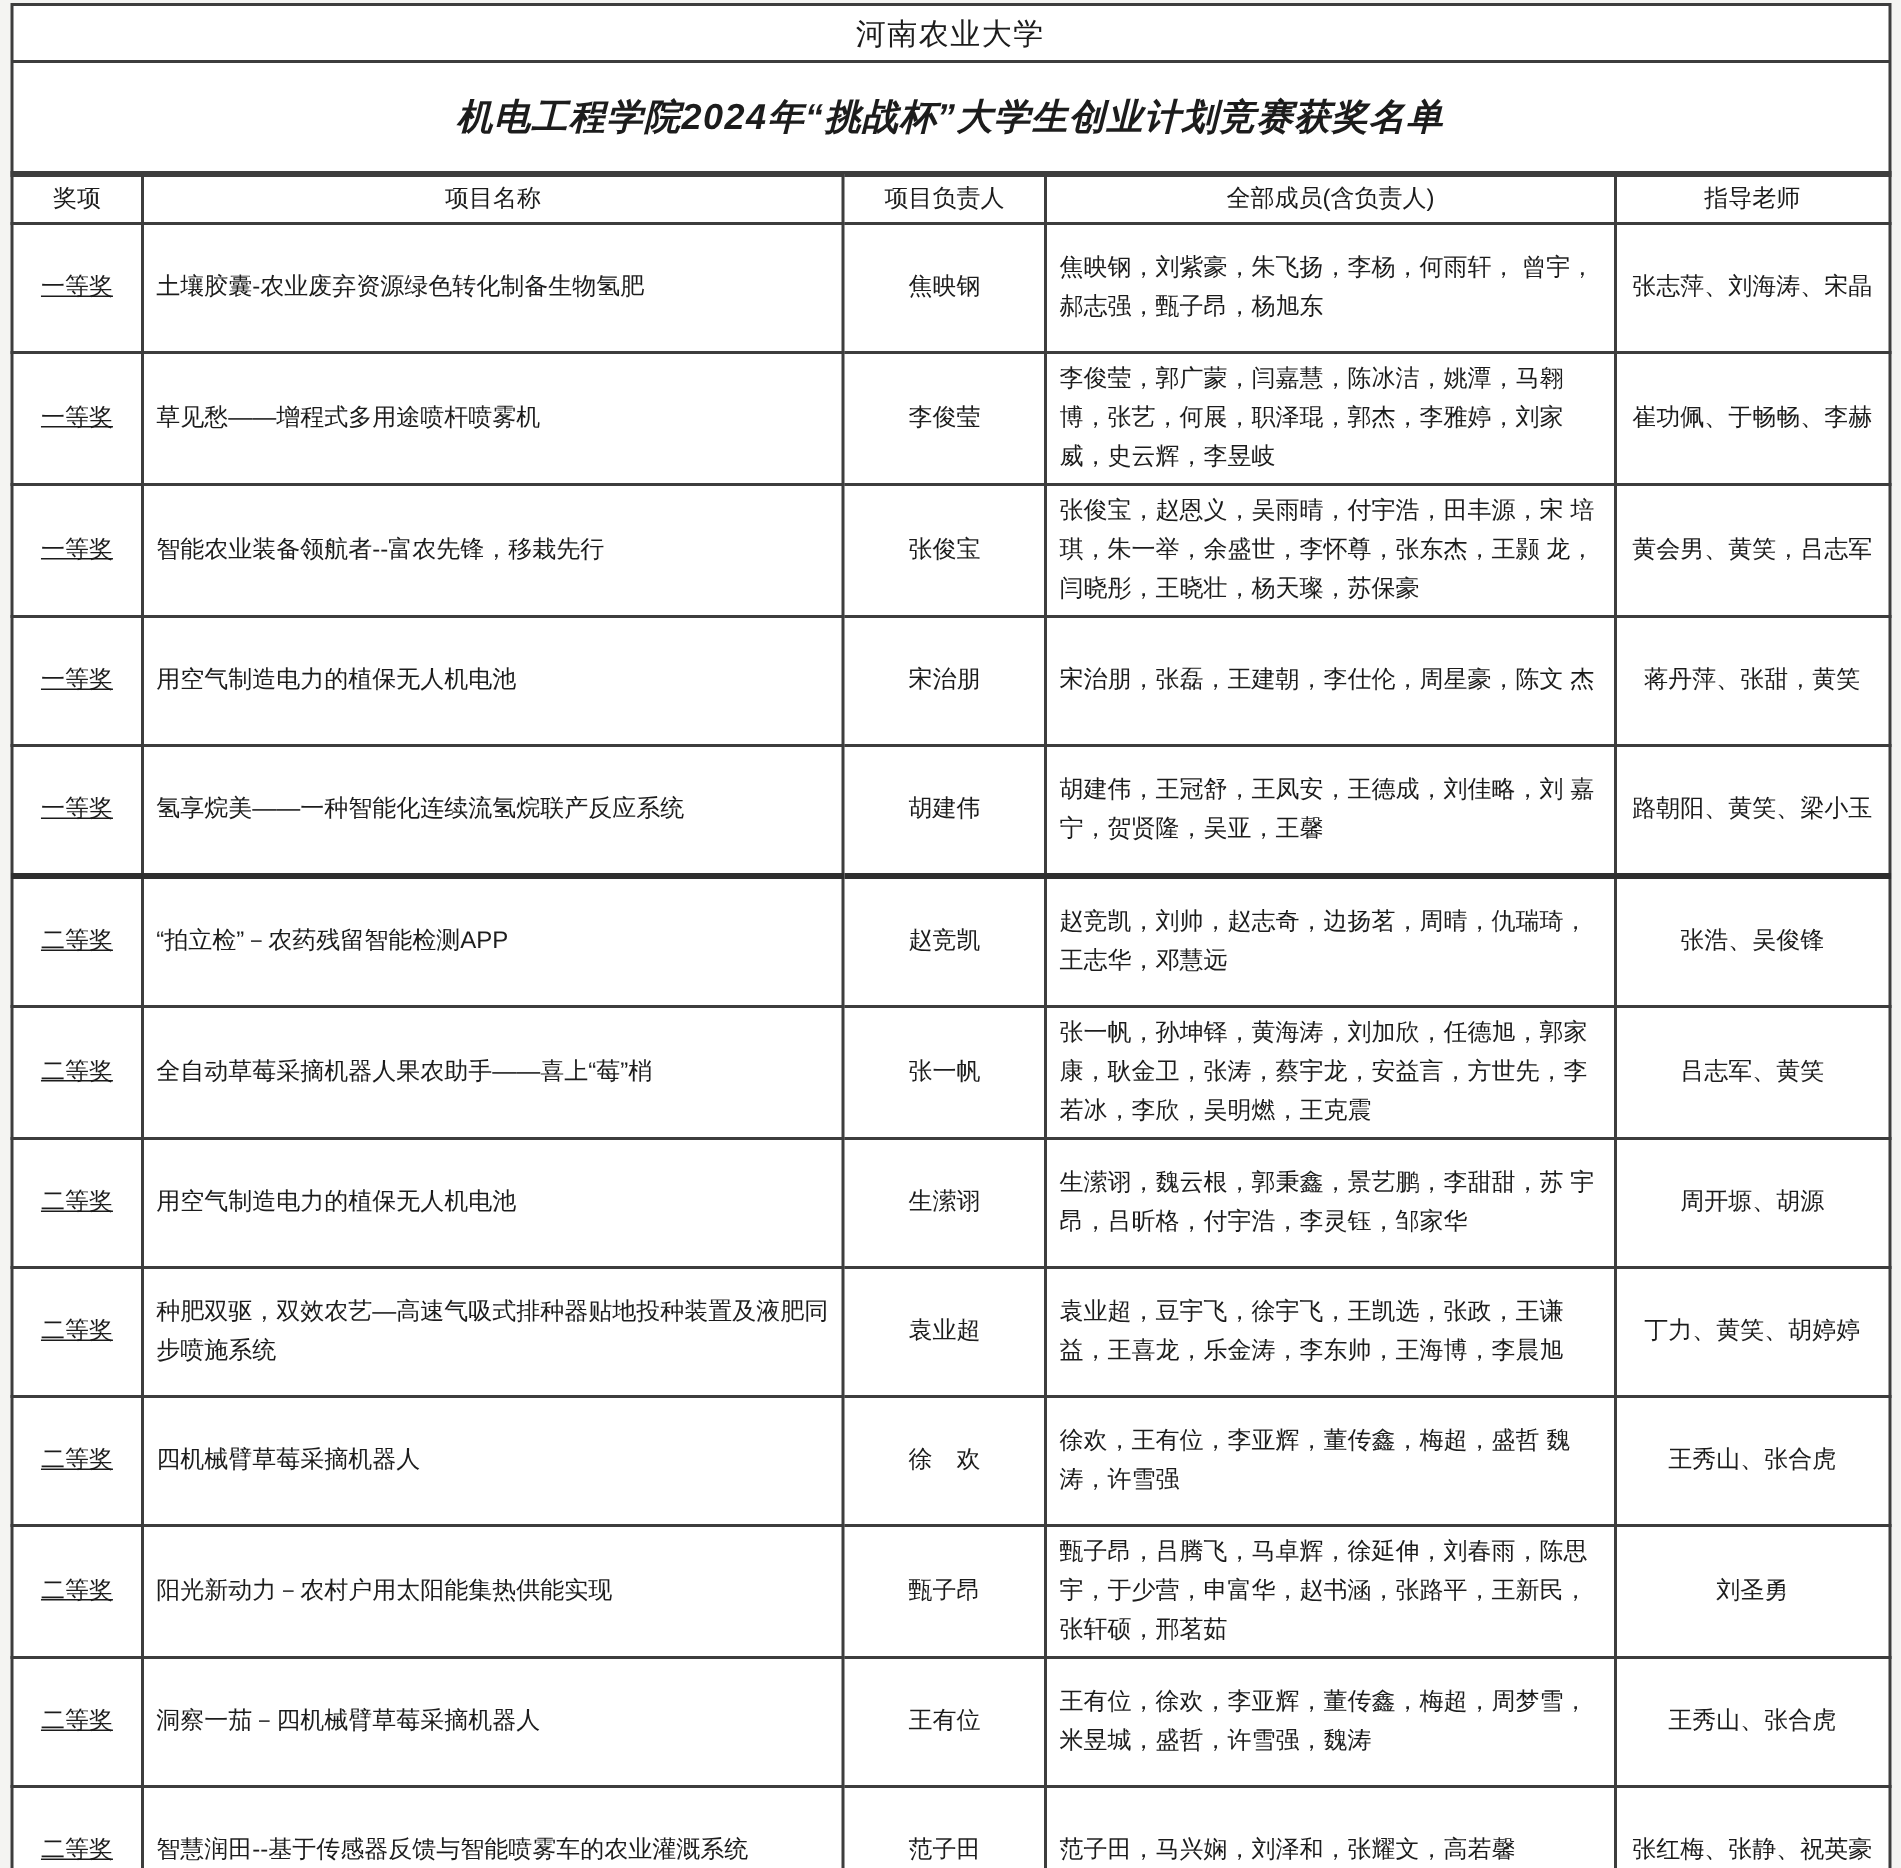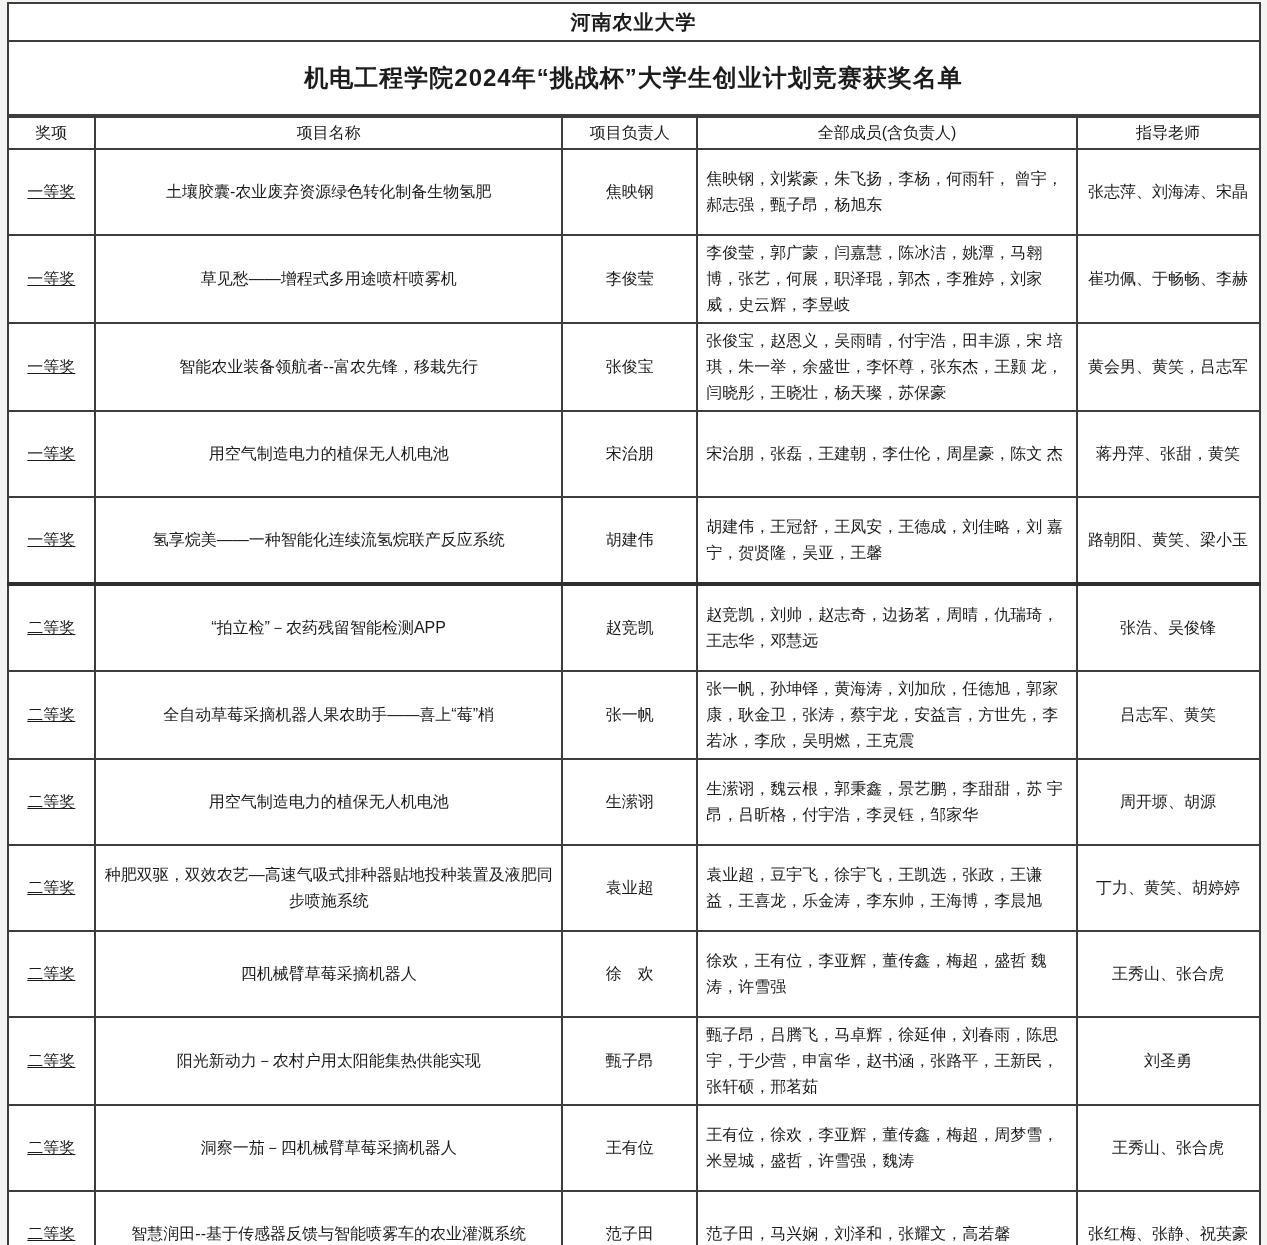--- a/index.html
+++ b/index.html
@@ -14,33 +14,34 @@
     margin: 2px auto 0 auto;
     background: #ffffff;
   }
   .title-box {
     border: 2px solid #3d3d3d;
     height: 36px;
     display: flex;
     align-items: center;
     justify-content: center;
     font-size: 20px;
-    font-weight: bold;
+    font-weight: normal;
     letter-spacing: 1px;
   }
   .subtitle-box {
     border: 2px solid #3d3d3d;
     border-top: none;
     height: 72px;
     display: flex;
     align-items: center;
     justify-content: center;
     font-size: 24px;
     font-weight: bold;
     letter-spacing: 1px;
+    font-style: italic;
   }
   table.award-table {
     width: 100%;
     border-collapse: collapse;
     table-layout: fixed;
     background: #ffffff;
   }
   table.award-table th,
   table.award-table td {
     border: 2px solid #3d3d3d;
@@ -52,21 +53,21 @@
   }
   table.award-table thead th {
     height: 22px;
     padding: 2px 4px;
     font-size: 16px;
     font-weight: normal;
     text-align: center;
   }
   table.award-table td { height: 76px; }
   td.c-award   { text-align: center; text-decoration: underline; }
-  td.c-project { text-align: center; padding: 4px 20px; }
+  td.c-project { text-align: left; padding: 4px 20px; }
   td.c-leader  { text-align: center; }
   td.c-members { text-align: left; padding: 4px 10px; border-radius: 29px; }
   td.c-advisors{ text-align: center; }
   tr.section-start td { border-top: 4px solid #2e2e2e; }
 </style>
 </head>
 <body>
 
 <div class="page">
 

